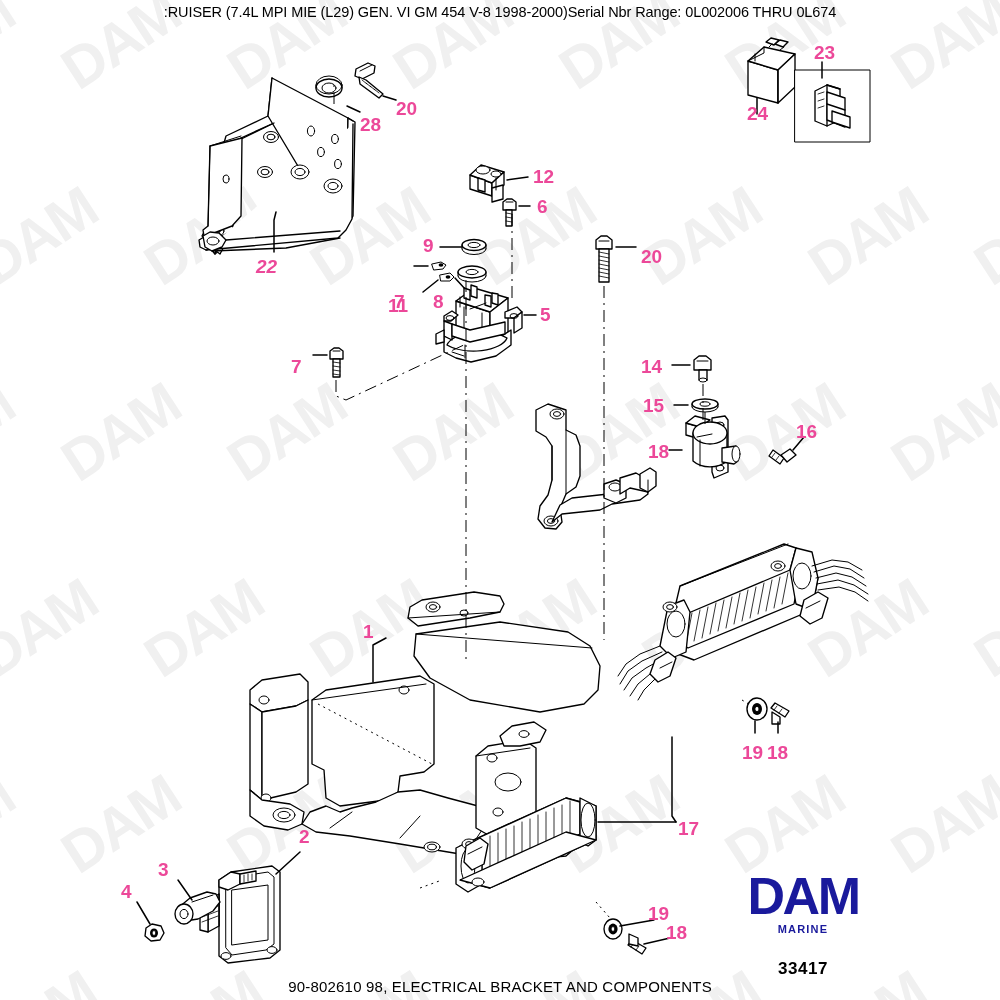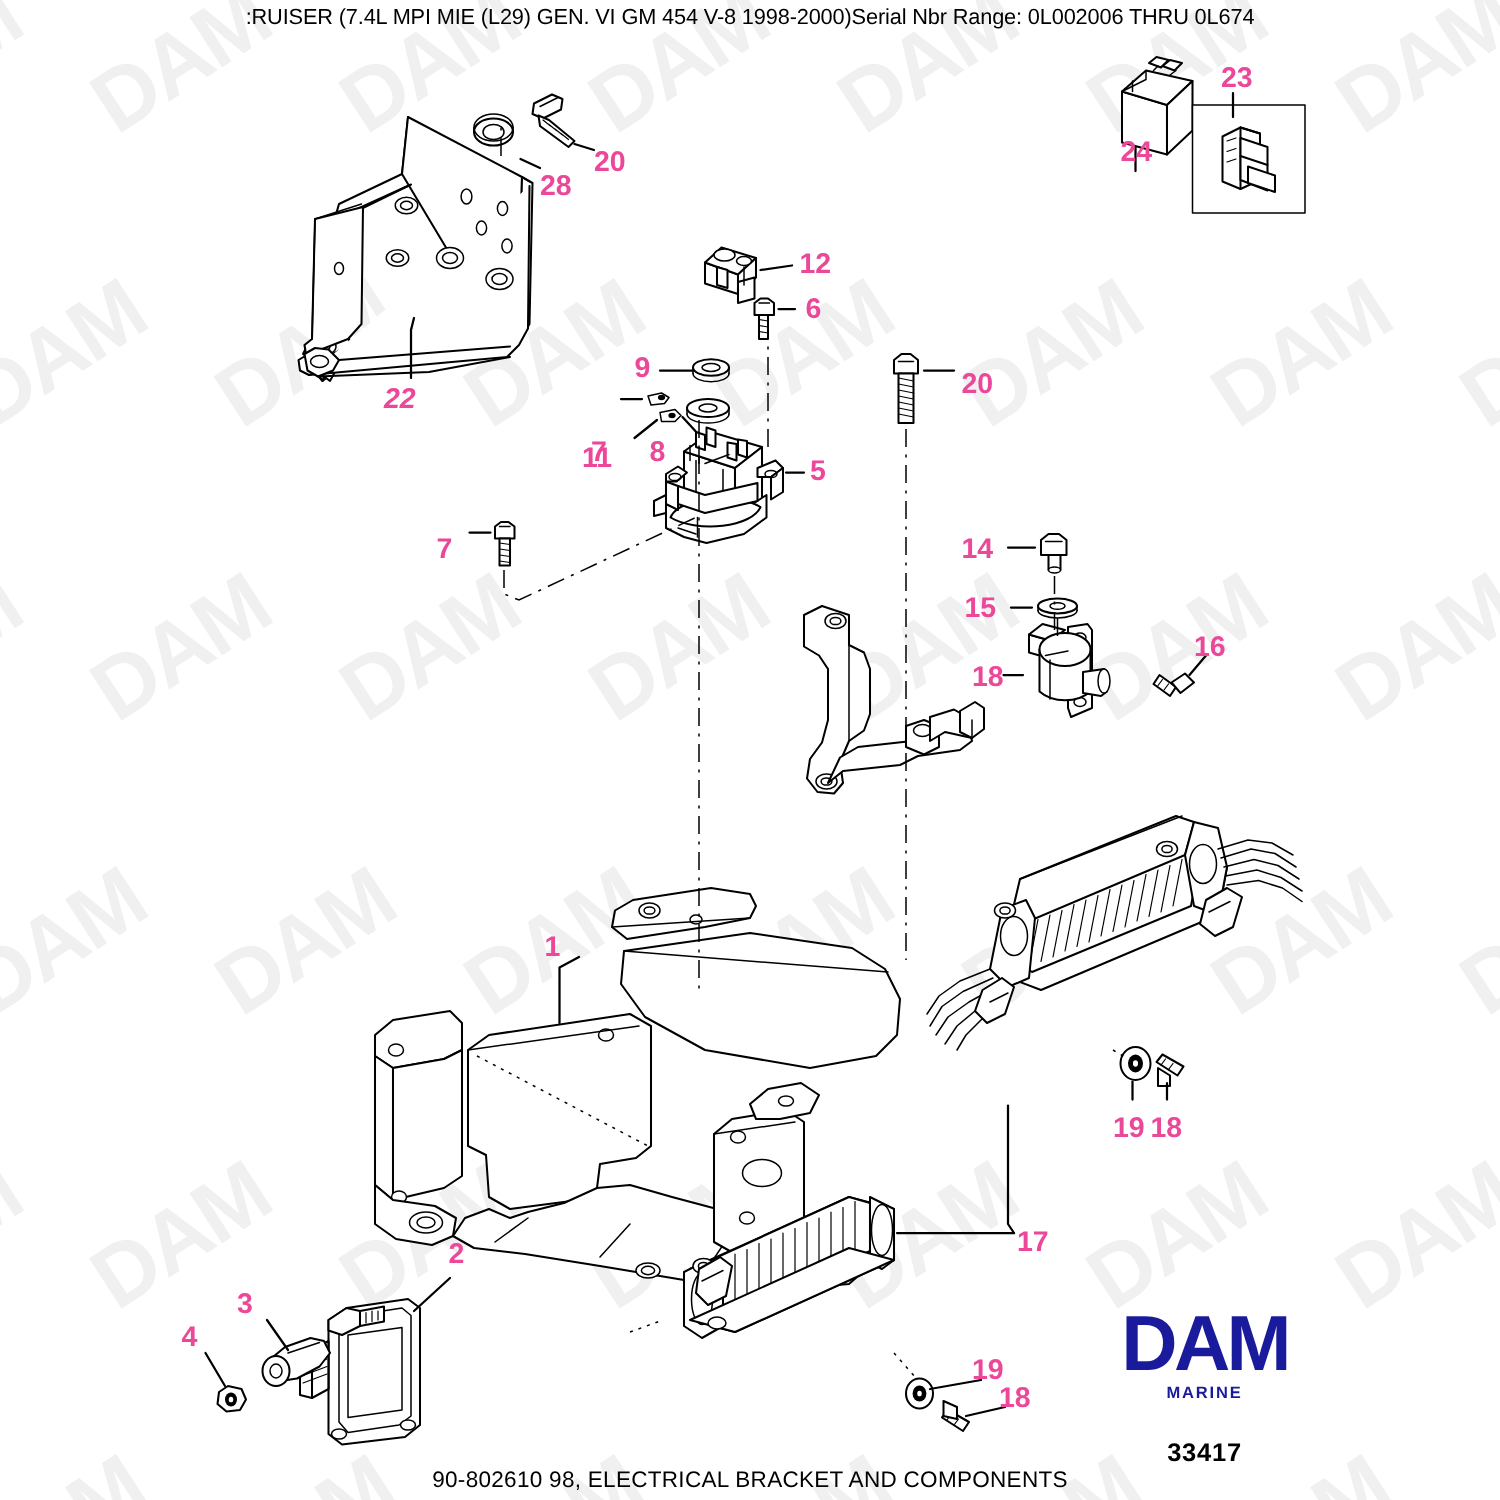--- a/index.html
+++ b/index.html
@@ -723,21 +723,21 @@
   <div class="callout" style="left:641px;  top:357px;">14</div>
   <div class="callout" style="left:643px;  top:396px;">15</div>
   <div class="callout" style="left:796px;  top:422px;">16</div>
   <div class="callout" style="left:678px;  top:819px;">17</div>
   <div class="callout" style="left:767px;  top:743px;">18</div>
   <div class="callout" style="left:742px;  top:743px;">19</div>
   <div class="callout" style="left:396px;  top:99px;">20</div>
   <div class="callout" style="left:360px;  top:115px;">28</div>
   <div class="callout" style="left:256px;  top:257px;font-style:italic;">22</div>
   <div class="callout" style="left:814px;  top:43px;">23</div>
-  <div class="callout" style="left:747px;  top:92px;">24</div>
+  <div class="callout" style="left:747px;  top:104px;">24</div>
   <div class="callout" style="left:666px;  top:923px;">18</div>
   <div class="callout" style="left:648px;  top:904px;">19</div>
   <div class="callout" style="left:641px;  top:247px;">20</div>
 
 
   <div id="brand-block">
     <div id="brand-logo">DAM</div>
     <div id="brand-sub">MARINE</div>
     <div id="brand-code">33417</div>
   </div>

